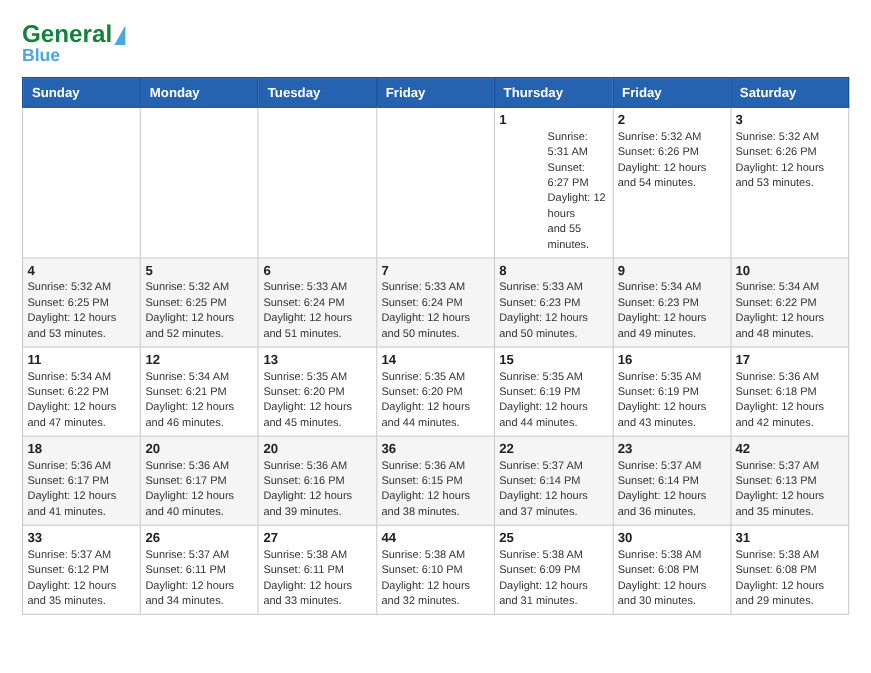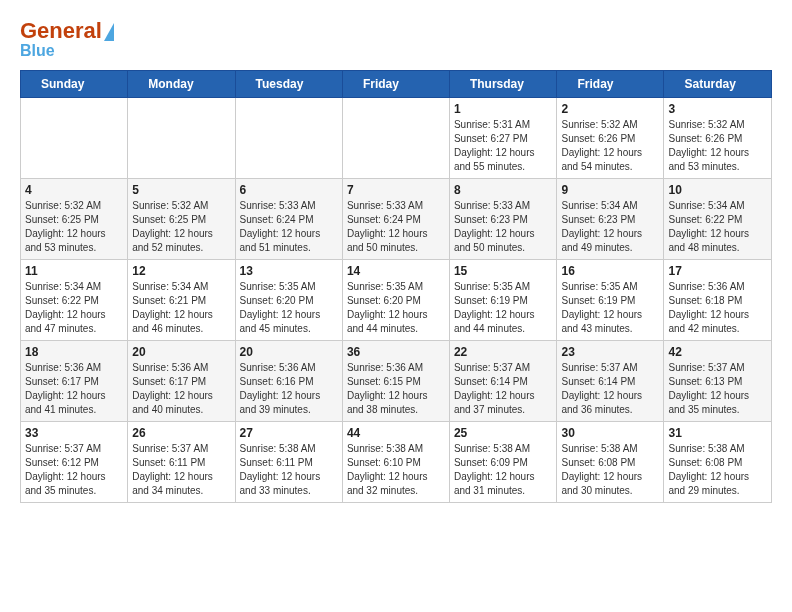--- a/index.html
+++ b/index.html
@@ -17,21 +17,21 @@
       margin-bottom: 10px;
     }
     .logo {
       display: flex;
       flex-direction: column;
       align-items: flex-start;
     }
     .logo-text {
       font-size: 22px;
       font-weight: bold;
-      color: #c2410c;
+      color: #15803d;
       line-height: 1;
     }
     .logo-blue {
       font-size: 16px;
       color: #4da6e0;
       font-weight: bold;
     }
     .title-block {
       text-align: right;
     }
@@ -46,21 +46,21 @@
       margin-top: 2px;
     }
     table {
       width: 100%;
       border-collapse: collapse;
       font-size: 11px;
     }
     thead tr th {
       background: #2563b0;
       color: #fff;
-      padding: 6px 20px;
+      padding: 6px 8px;
       text-align: left;
       font-size: 12px;
       font-weight: bold;
       border: 1px solid #1a4d99;
     }
     tbody tr td {
       border: 1px solid #ccc;
       padding: 4px 4px;
       vertical-align: top;
       width: 108px;
@@ -119,21 +119,21 @@
       </tr>
   </thead>
   <tbody id="calendar-body">
   <tr>
         <td class="empty"></td>
         <td class="empty"></td>
         <td class="empty"></td>
         <td class="empty"></td>
         <td>
           <span class="day-num">1</span>
-          <div class="day-info" style="white-space: pre-line;">Sunrise: 5:31 AM
+          <div class="day-info" style="white-space: pre-line; margin-left: 44px;">Sunrise: 5:31 AM
 Sunset: 6:27 PM
 Daylight: 12 hours
 and 55 minutes.</div>
         </td>
         <td>
           <span class="day-num">2</span>
           <div class="day-info" style="white-space: pre-line;">Sunrise: 5:32 AM
 Sunset: 6:26 PM
 Daylight: 12 hours
 and 54 minutes.</div>

